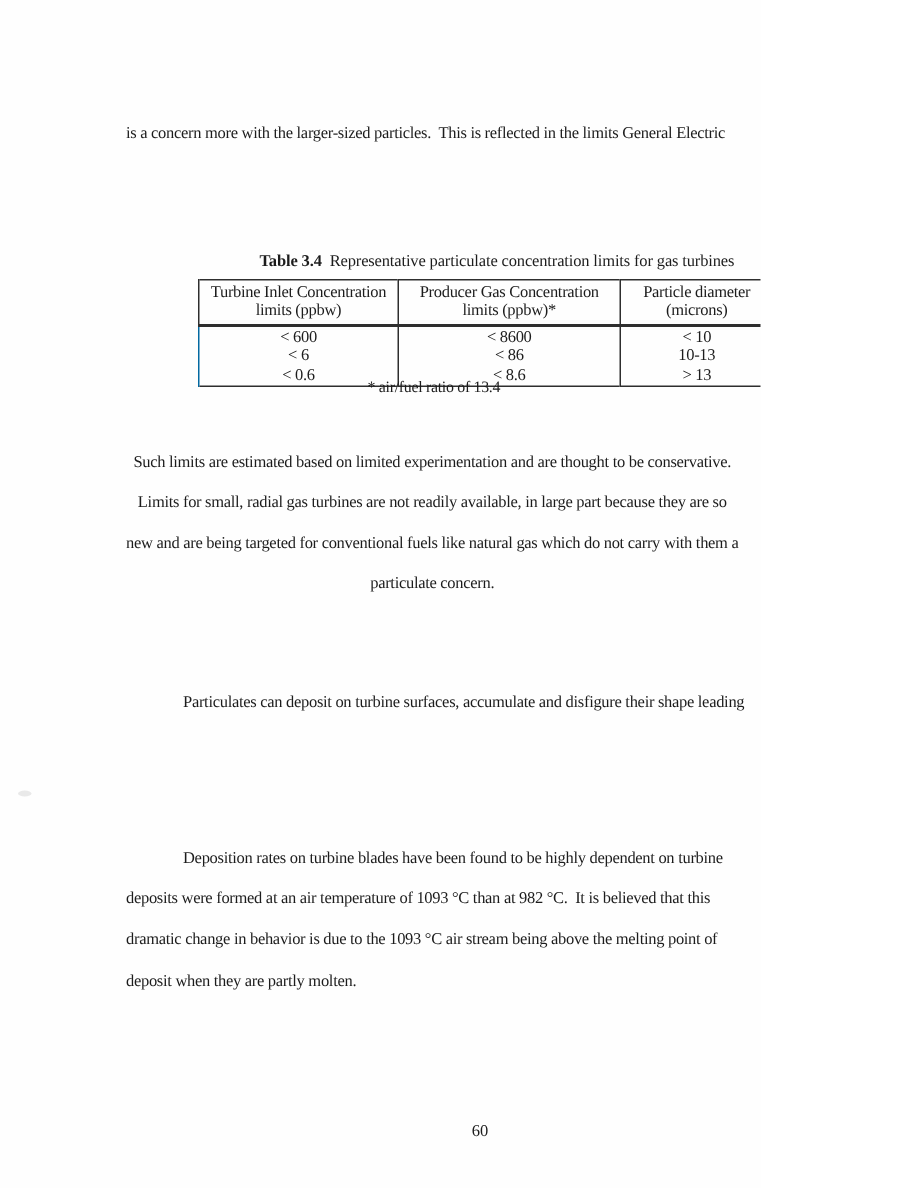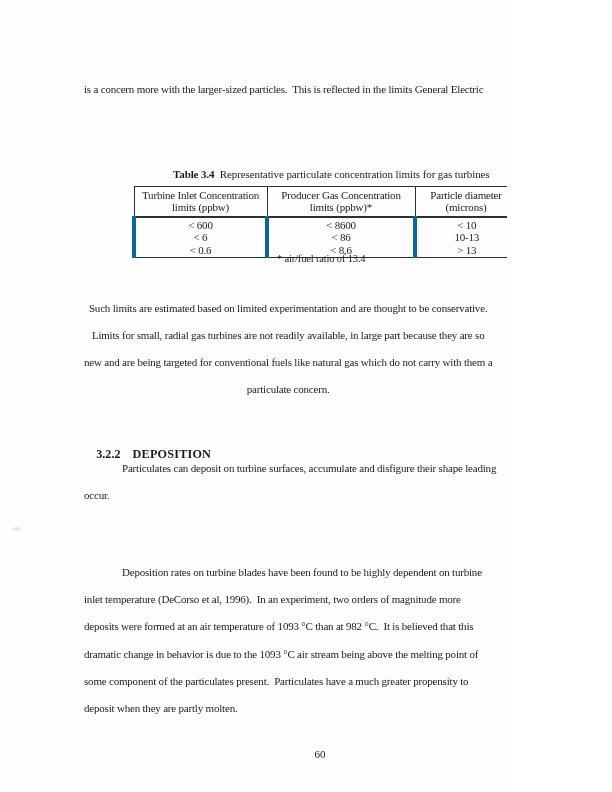--- a/index.html
+++ b/index.html
@@ -20,26 +20,26 @@
   #caption .cap-text { letter-spacing:-0.1px;margin-top:32px; }
   #heading { top:430px; line-height:16px; font-size:12.2px; font-weight:bold; white-space:pre; }
   #heading .sec-title { margin-left:12px; letter-spacing:0.2px; }
   
   #tbl-wrap { position:absolute; top:186px; left:132px; }
   table.limits { border-collapse:collapse; table-layout:fixed; width:383px;
     border:1.5px solid #2e2e2e; }
   table.limits th { border-left:1px solid #2e2e2e; border-right:1px solid #2e2e2e;
     border-bottom:2px solid #2e2e2e; font-weight:normal; font-size:11px;
     letter-spacing:-0.2px; line-height:12.4px; padding:2px 0 2px 0; text-align:center; }
-  table.limits td { border-left:4px solid #0369a1; border-right:1px solid #2e2e2e;
+  table.limits td { border-left:1px solid #0369a1; border-right:1px solid #2e2e2e;
     vertical-align:top; padding:1px 0 1px 0; }
   .cellval { font-size:11px; line-height:12.4px; text-align:center; white-space:pre;
     letter-spacing:-0.2px; }
   #footnote { position:absolute; top:252px; left:245px; font-size:10.6px;
-    line-height:14px; white-space:pre; letter-spacing:-0.2px;margin-left:32px; }
+    line-height:14px; white-space:pre; letter-spacing:-0.2px; }
   #pagenum { position:absolute; top:747px; left:0; width:640px; text-align:center;
     font-size:11px; line-height:14px; }
   
   #edge-line { position:absolute; top:6px; left:601px; width:1px; height:782px;
     background:#d9d9d9; transform:rotate(0.6deg); }
   #dot-artifact { position:absolute; top:601px; left:569px; width:7px; height:3px;
     background:#cfcfcf; border-radius:50%; opacity:0.65; }
   #smudge-artifact { position:absolute; top:527px; left:12px; width:9px; height:4px;
     background:#e9e9e9; border-radius:50%; }
 </style>
@@ -103,35 +103,29 @@
 
   <div id="footnote">* air/fuel ratio of 13.4</div>
 
   <div class="block" id="p2">
     <div class="line">Such limits are estimated based on limited experimentation and are thought to be conservative.</div>
     <div class="line">Limits for small, radial gas turbines are not readily available, in large part because they are so</div>
     <div class="line">new and are being targeted for conventional fuels like natural gas which do not carry with them a</div>
     <div class="line">particulate concern.</div>
   </div>
 
-  <div id="heading" class="block">
-    <span class="sec-num">3.2.2</span><span class="sec-title">DEPOSITION</span>
-  </div>
 
   <div class="block" id="p3">
     <div class="line indent">Particulates can deposit on turbine surfaces, accumulate and disfigure their shape leading</div>
-    <div class="line">occur.</div>
   </div>
 
   <div class="block" id="p4">
     <div class="line indent">Deposition rates on turbine blades have been found to be highly dependent on turbine</div>
-    <div class="line">inlet temperature (DeCorso et al, 1996).  In an experiment, two orders of magnitude more</div>
     <div class="line">deposits were formed at an air temperature of 1093 °C than at 982 °C.  It is believed that this</div>
     <div class="line">dramatic change in behavior is due to the 1093 °C air stream being above the melting point of</div>
-    <div class="line">some component of the particulates present.  Particulates have a much greater propensity to</div>
     <div class="line">deposit when they are partly molten.</div>
   </div>
 
   <div id="pagenum">60</div>
 
   <div id="edge-line"></div>
   <div id="dot-artifact"></div>
   <div id="smudge-artifact"></div>
 
 </div>

